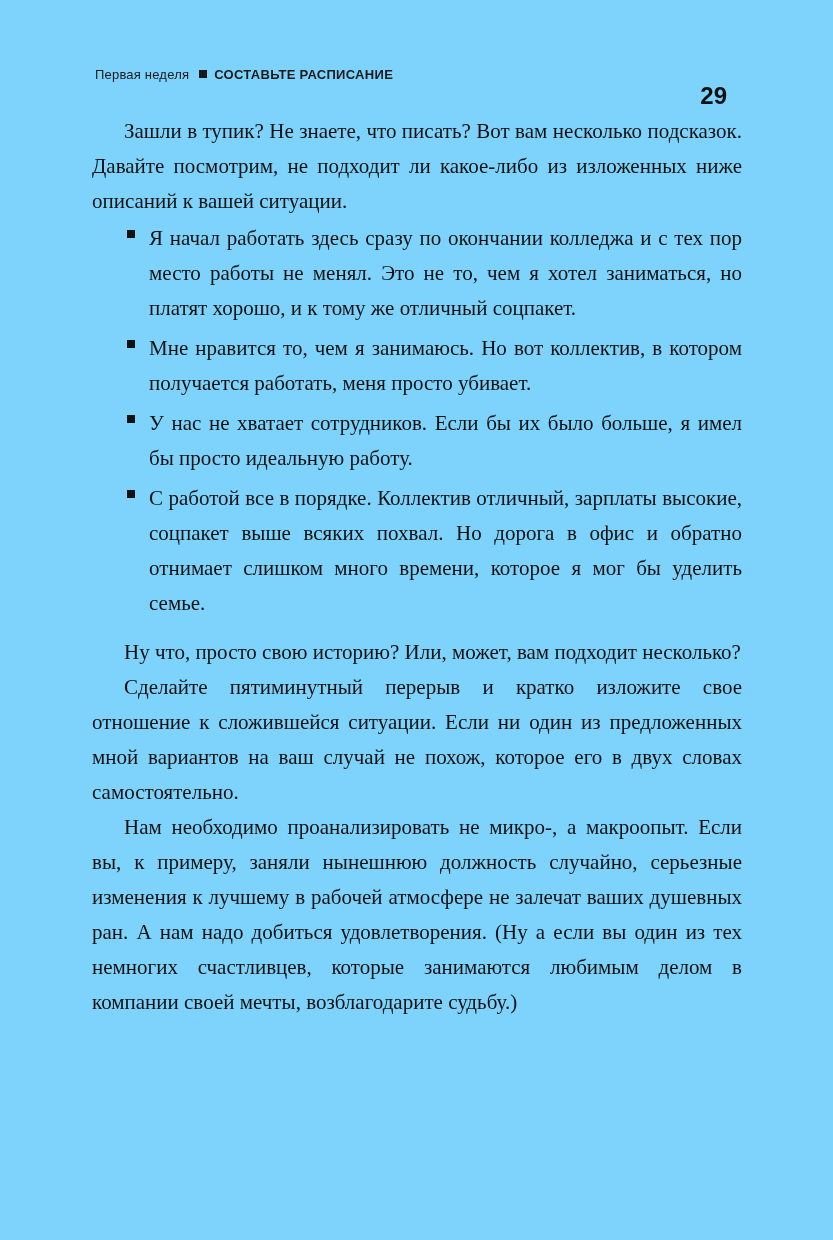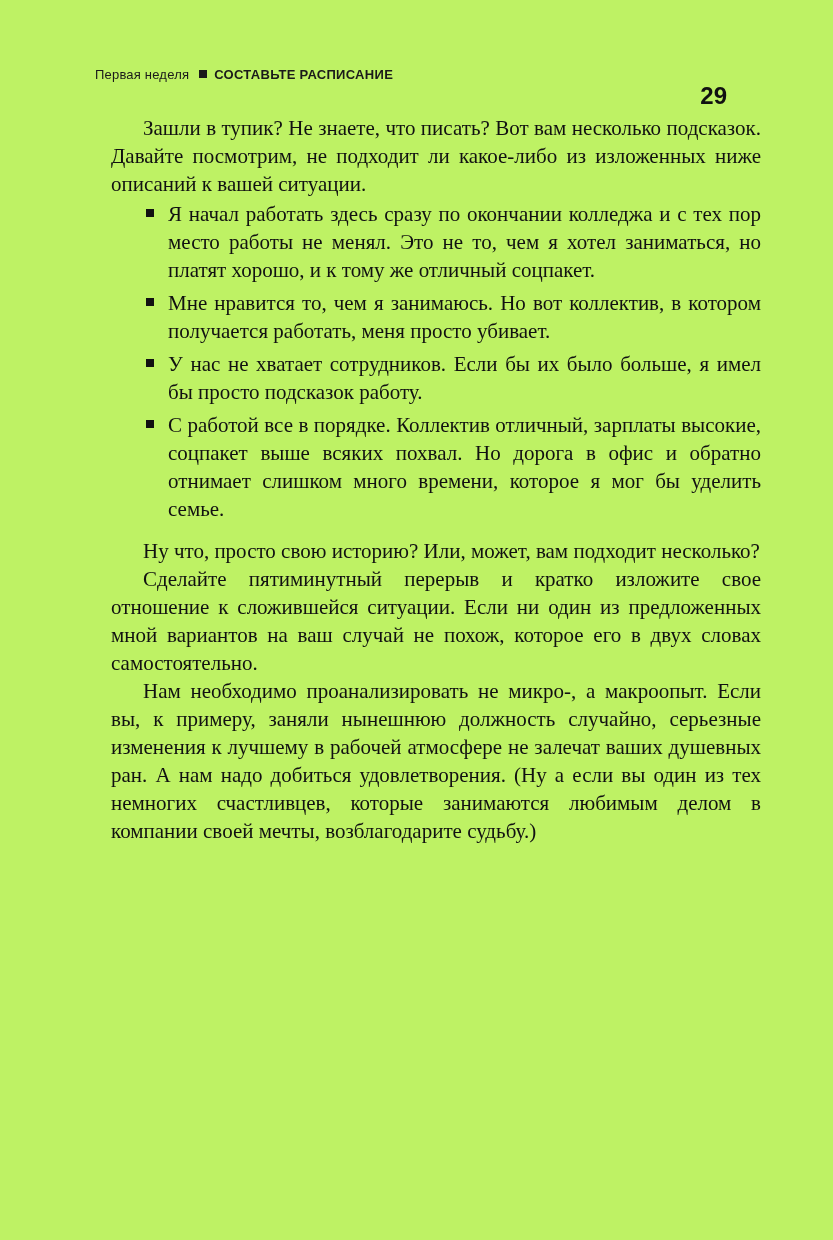--- a/index.html
+++ b/index.html
@@ -5,21 +5,21 @@
   html, body {
     margin: 0;
     padding: 0;
     background: #e8e8e8;
   }
   .page {
     position: relative;
     width: 833px;
     height: 1240px;
     margin: 0 auto;
-    background: #bef264;
+    background: #7dd3fc;
     color: #111111;
     overflow: hidden;
   }
   
   .running-head {
     position: absolute;
     top: 66px;
     left: 95px;
     right: 95px;
     height: 22px;
@@ -54,25 +54,25 @@
     font-family: "Liberation Sans", sans-serif;
     font-size: 24px;
     font-weight: 700;
     color: #111111;
     margin-top: 24px;
   }
   
   .text-block {
     position: absolute;
     top: 114px;
-    left: 111px;
+    left: 92px;
     width: 650px;
     font-family: "Liberation Serif", serif;
     font-size: 21px;
-    line-height: 28px;
+    line-height: 35px;
     text-align: justify;
     hyphens: auto;
     -webkit-hyphens: auto;
   }
   .para {
     margin: 0;
     text-indent: 32px;
   }
   .bullet-list {
     list-style: none;
@@ -116,21 +116,21 @@
       <li class="bullet-item">
         <span class="marker"></span>
         <span>Я начал работать здесь сразу по окончании колледжа и с тех пор место работы не менял. Это не то, чем я хотел заниматься, но платят хорошо, и к тому же отличный соцпакет.</span>
       </li>
       <li class="bullet-item">
         <span class="marker"></span>
         <span>Мне нравится то, чем я занимаюсь. Но вот коллектив, в котором получается работать, меня просто убивает.</span>
       </li>
       <li class="bullet-item">
         <span class="marker"></span>
-        <span>У нас не хватает сотрудников. Если бы их было больше, я имел бы просто подсказок работу.</span>
+        <span>У нас не хватает сотрудников. Если бы их было больше, я имел бы просто идеальную работу.</span>
       </li>
       <li class="bullet-item">
         <span class="marker"></span>
         <span>С работой все в порядке. Коллектив отличный, зарплаты высокие, соцпакет выше всяких похвал. Но дорога в офис и обратно отнимает слишком много времени, которое я мог бы уделить семье.</span>
       </li>
     </ul>
 
     <div class="closing-block">
       <p class="para">Ну что, просто свою историю? Или, может, вам подходит несколько?</p>
       <p class="para">Сделайте пятиминутный перерыв и кратко изложите свое отношение к сложившейся ситуации. Если ни один из предложенных мной вариантов на ваш случай не похож, которое его в двух словах самостоятельно.</p>

